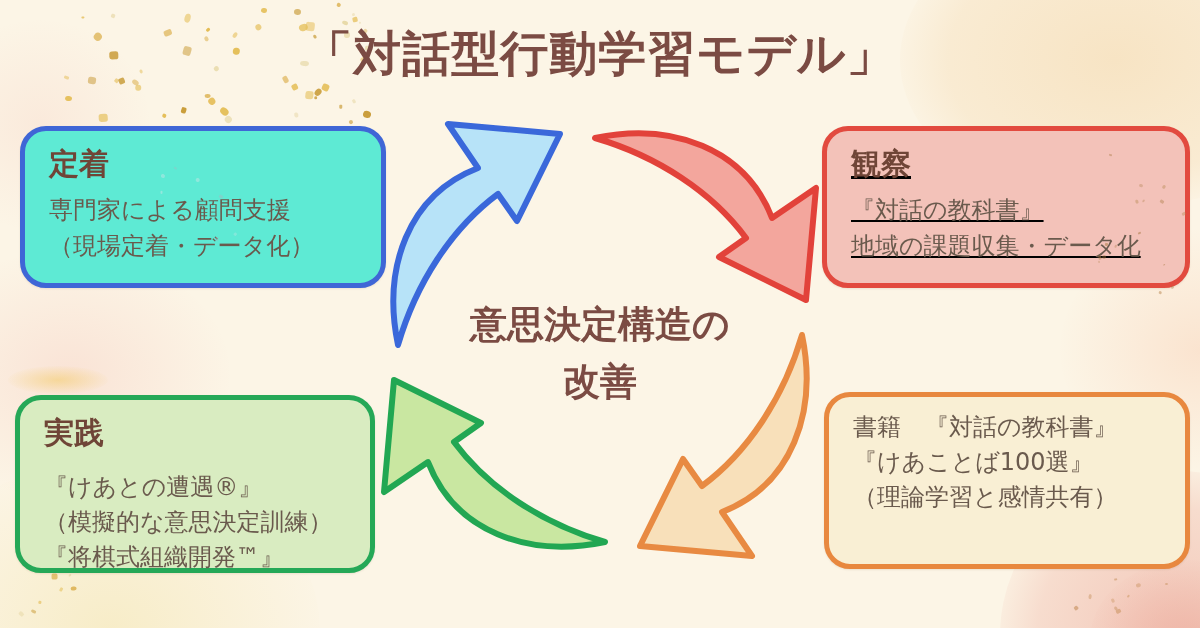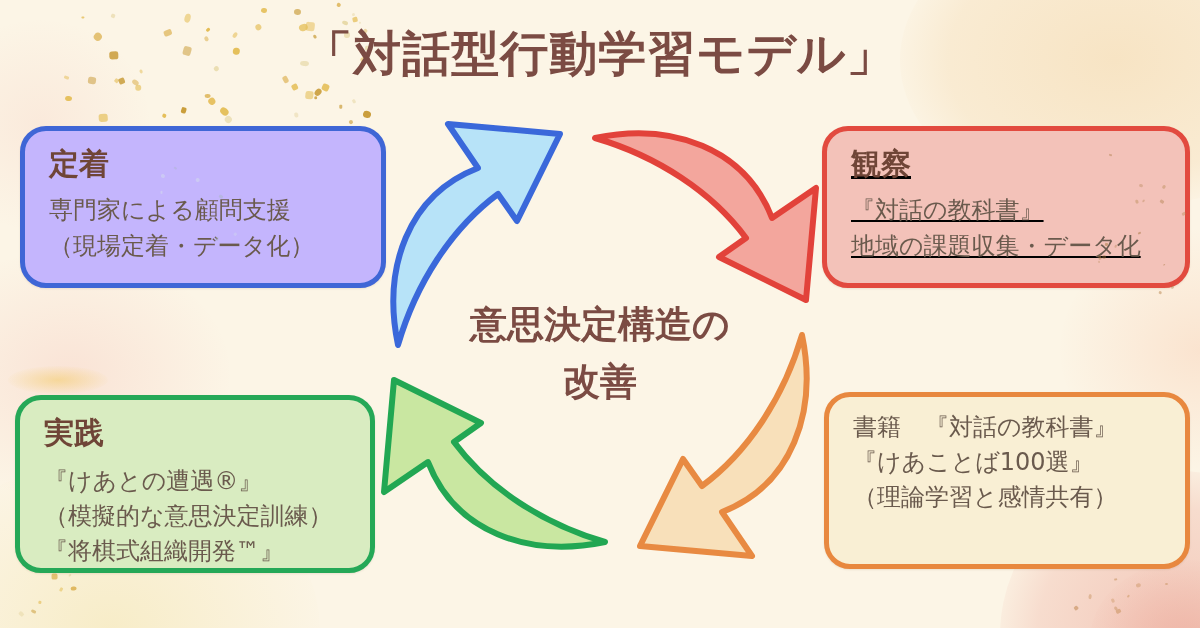--- a/index.html
+++ b/index.html
@@ -41,21 +41,21 @@
     border:5px solid #888;border-radius:26px;padding:13px 24px 10px 24px;
     box-shadow:0 1px 2px rgba(120,90,60,.12);
   }
   .box-heading{font-size:30px;font-weight:bold;color:#6f4537;margin-bottom:7px;}
   .box-line{font-size:24px;line-height:1.52;color:#6a5a4d;white-space:nowrap;}
   .box-teichaku{left:20px;top:126px;width:366px;height:162px;}
   .box-kansatsu{left:822px;top:126px;width:368px;height:162px;}
   .box-jissen{left:15px;top:395px;width:360px;height:178px;}
   .box-gakushu{left:824px;top:392px;width:366px;height:177px;}
   .box-jissen .box-line,.box-gakushu .box-line{line-height:1.46;}
-  .box-jissen .box-heading,.box-gakushu .box-heading{margin-bottom:10px;}
+  .box-jissen .box-heading,.box-gakushu .box-heading{margin-bottom:16px;}
 
   .dot{position:absolute;pointer-events:none;}
 </style>
 </head>
 <body>
 
 <div class="canvas">
 
   <div class="blob blob-top-right"></div>
   <div class="blob blob-right-mid"></div>
@@ -172,21 +172,21 @@
     <path stroke-width="6" stroke-linejoin="round" transform="rotate(270 600 340)" d="M 398 345 C 382 268 408 195 478 168 L 448 124 L 560 134 L 517 221 L 498 194 C 452 228 416 283 398 345 Z" fill="#c9e7a1" stroke="#22a753"></path>
   </svg>
 
   <div class="title" style="color: rgb(123, 75, 67);">「対話型行動学習モデル」</div>
 
   <div class="center-label" style="color: rgb(123, 75, 67);">
     <div>意思決定構造の</div>
     <div>改善</div>
   </div>
 
-  <div class="box box-teichaku" style="border-color: rgb(63, 102, 214); background-color: #c4b5fd;">
+  <div class="box box-teichaku" style="border-color: rgb(63, 102, 214); background-color: #5eead4;">
     <div class="box-heading">定着</div>
     <div class="box-line">専門家による顧問支援</div>
     <div class="box-line">（現場定着・データ化）</div>
   </div>
 
   <div class="box box-kansatsu" style="border-color: rgb(226, 74, 63); background-color: rgb(243, 194, 185); text-decoration: underline;">
     <div class="box-heading">観察</div>
     <div class="box-line">『対話の教科書』</div>
     <div class="box-line">地域の課題収集・データ化</div>
   </div>

